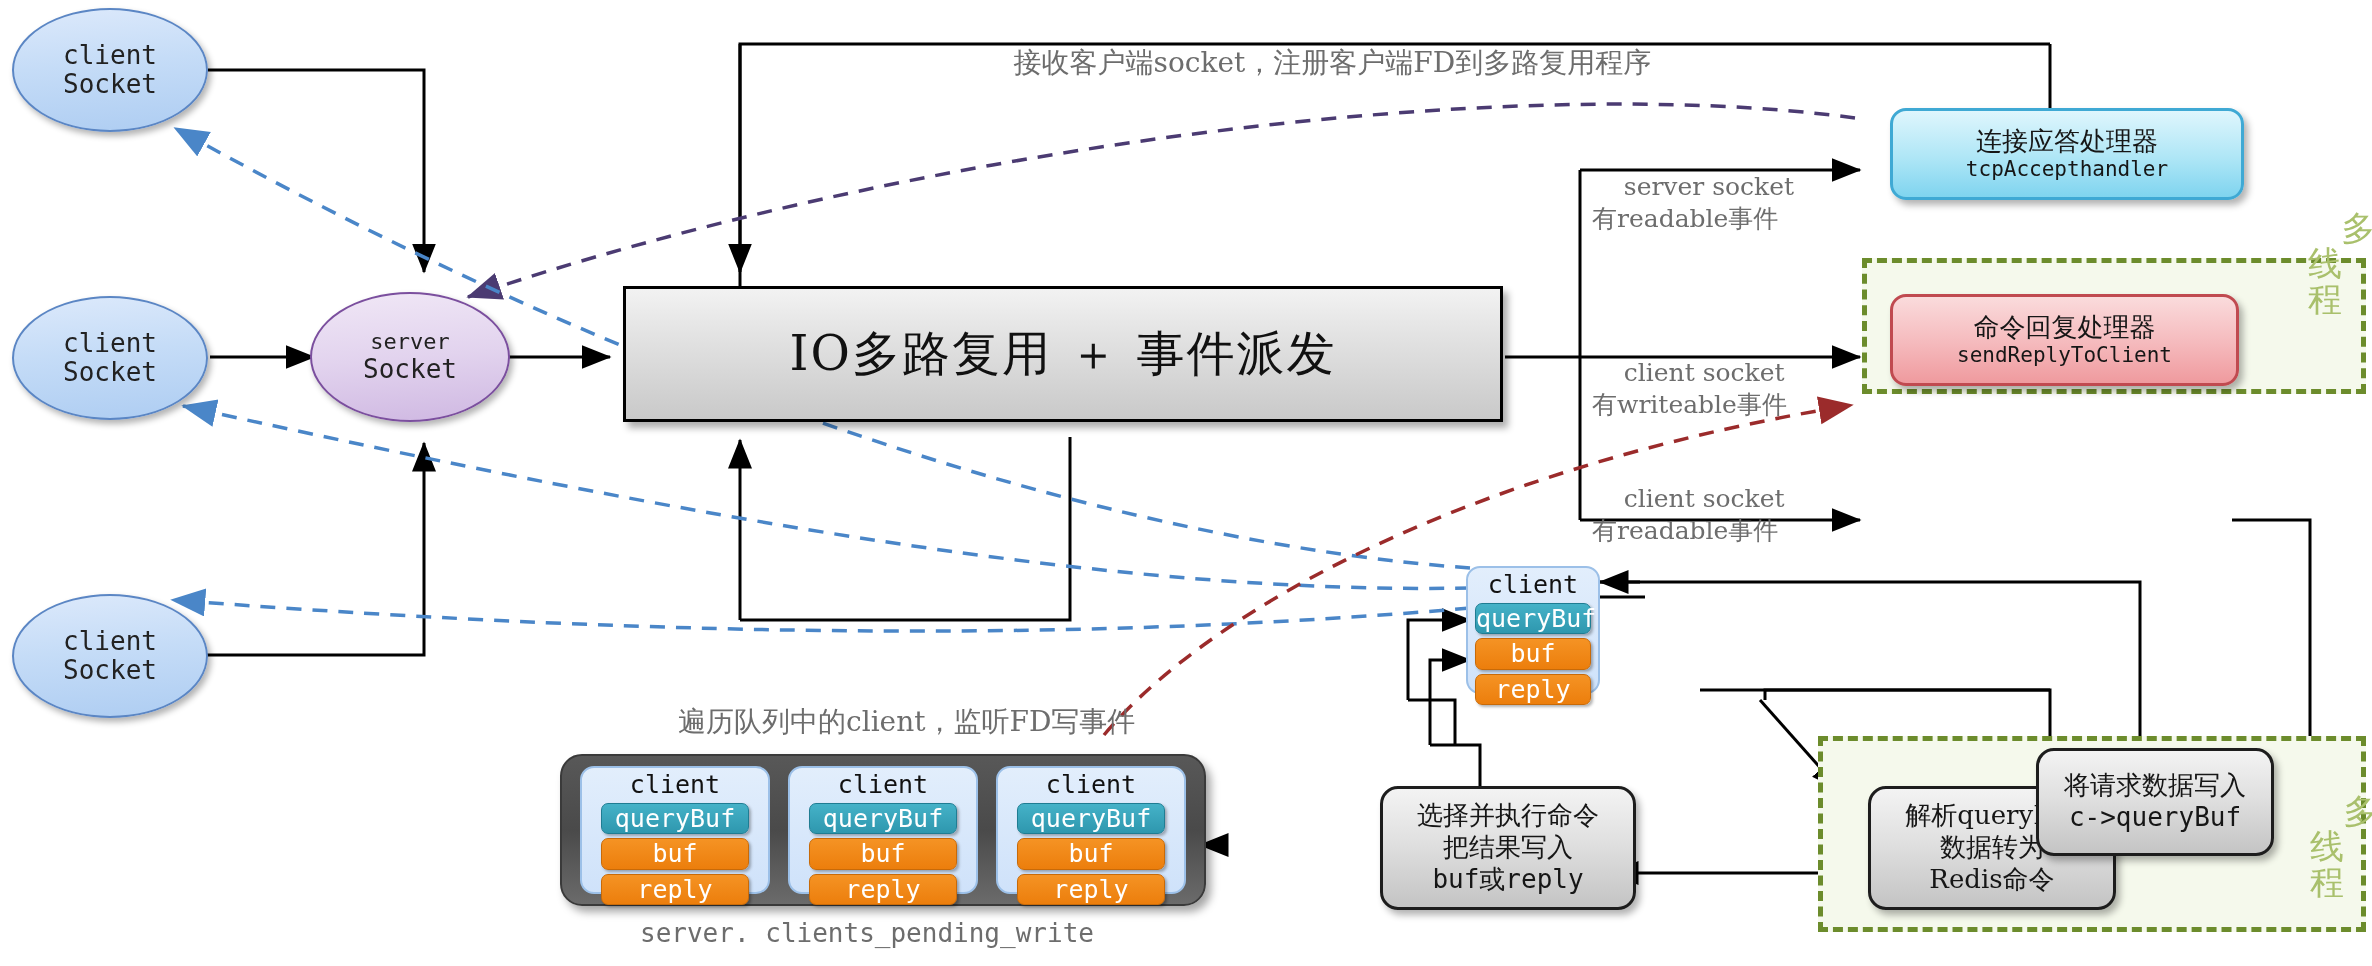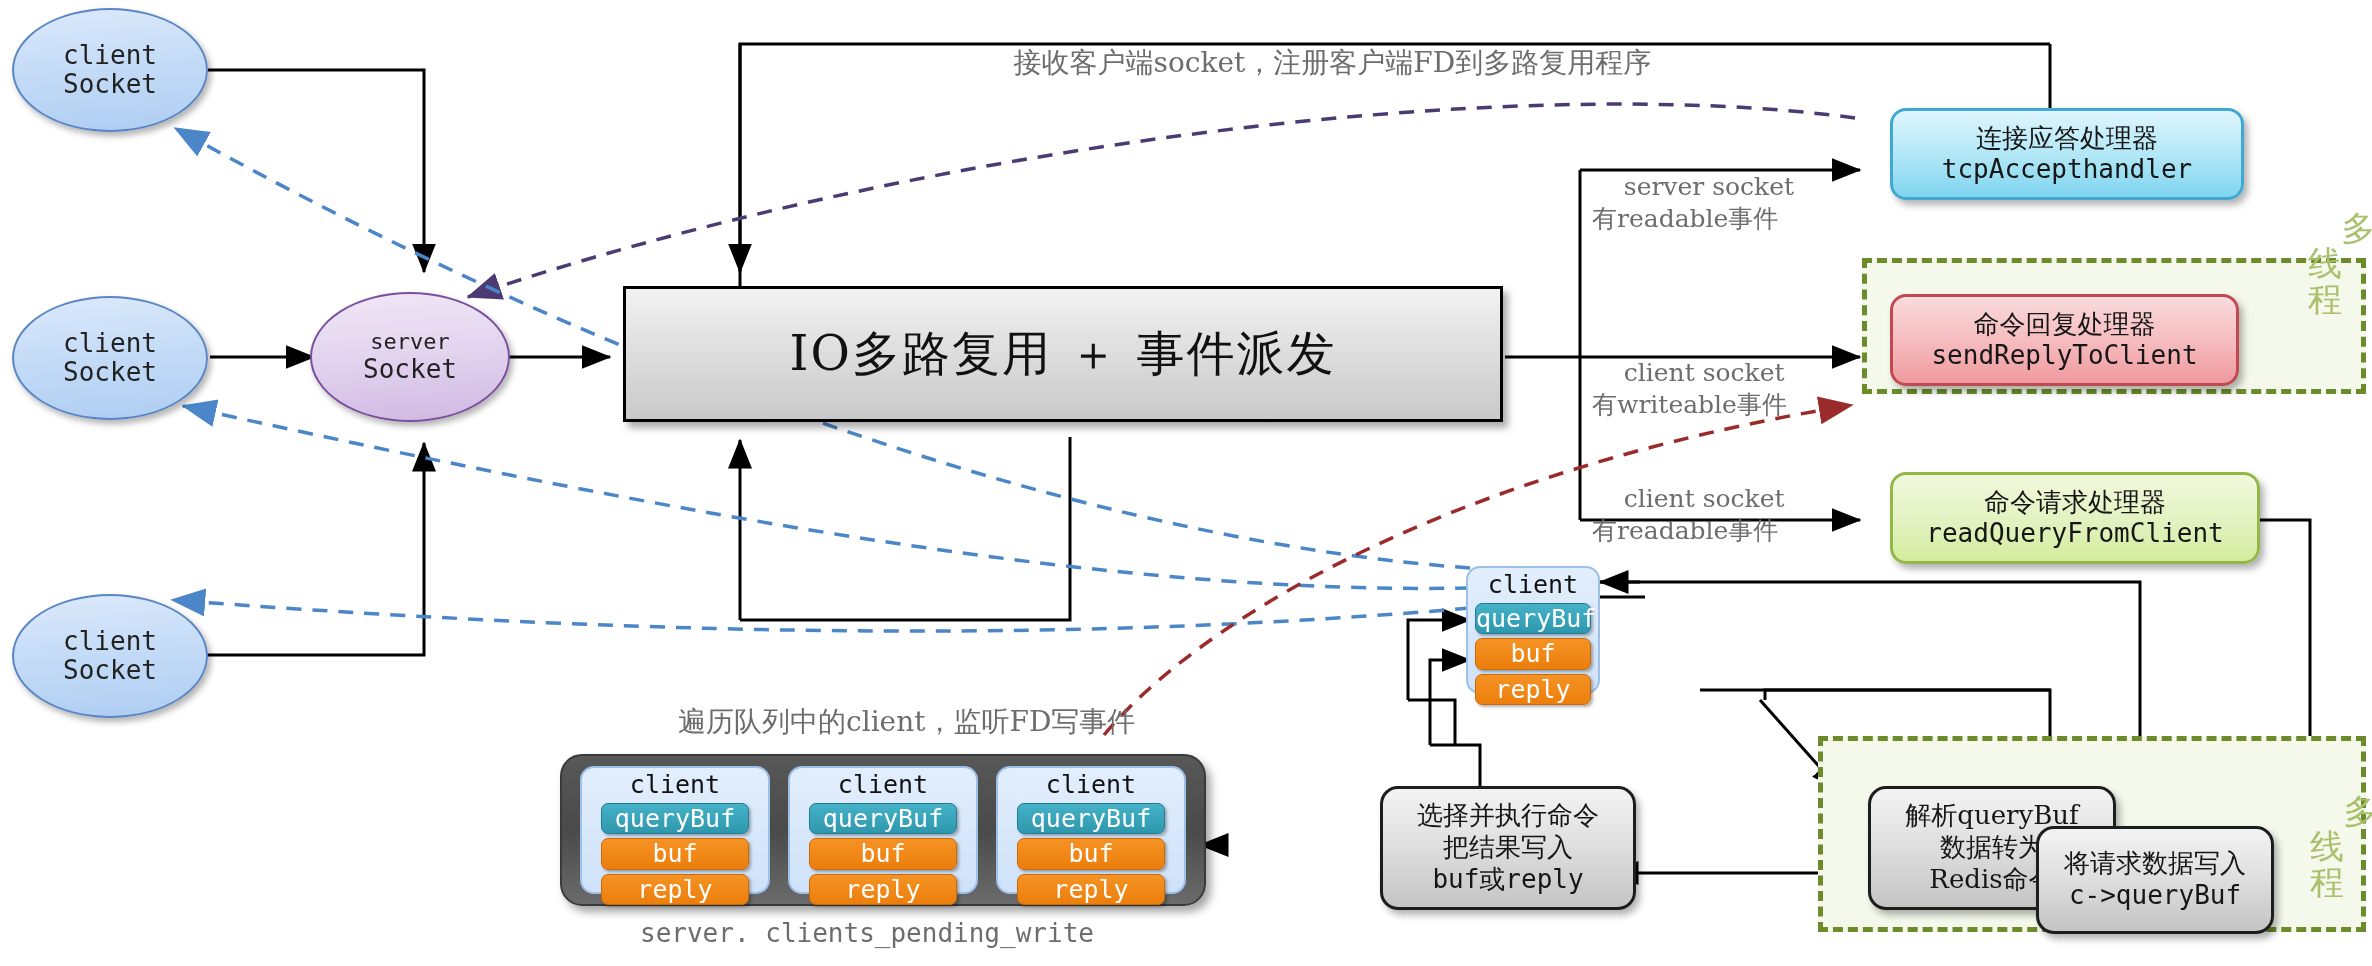--- a/index.html
+++ b/index.html
@@ -20,21 +20,21 @@
       border:2px solid #7b4f9e;box-shadow:3px 4px 6px rgba(0,0,0,.30);}
 
   
   .iobox{background:linear-gradient(180deg,#f2f2f2 0%,#e3e3e3 35%,#c9c9c9 100%);
       border:3px solid #000;box-shadow:5px 6px 7px rgba(0,0,0,.32);}
   .iobox .t{font-size:48px;letter-spacing:2px;color:#111;white-space:nowrap;}
 
   
   .hbox{border-radius:16px;box-shadow:4px 5px 7px rgba(0,0,0,.30);padding:4px 2px;margin-left:28px;}
   .hbox .cn{font-size:26px;line-height:1.18;color:#161616;white-space:nowrap;}
-  .hbox .en{font-size:26px;line-height:1.18;color:#161616;white-space:nowrap;}
+  .hbox .en{font-size:21px;line-height:1.18;color:#161616;white-space:nowrap;}
   .blue-h{background:linear-gradient(180deg,#dff6fd 0%,#aee6f6 55%,#7fd4ef 100%);
           border:3px solid #3fa9d4;}
   .red-h{background:linear-gradient(180deg,#fadbdc 0%,#f5b9bc 55%,#ef9a9e 100%);
          border:3px solid #c04a50;}
   .green-h{background:linear-gradient(180deg,#f1f8dc 0%,#e2f2c0 55%,#d3ec9d 100%);
            border:3px solid #93b84a;}
   .gray-h{background:linear-gradient(180deg,#f3f3f3 0%,#e0e0e0 45%,#c4c4c4 100%);
           border:3px solid #1d1d1d;border-radius:18px;}
   .gray-h .cn{font-size:26px;line-height:1.22;}
 
@@ -209,45 +209,41 @@
   <div class="node hbox blue-h" style="left:1862px;top:108px;width:354px;height:92px;">
     <div class="cn han">连接应答处理器</div>
     <div class="en mono">tcpAccepthandler</div>
   </div>
 
   <div class="node hbox red-h" style="left:1862px;top:294px;width:349px;height:92px;">
     <div class="cn han">命令回复处理器</div>
     <div class="en mono">sendReplyToClient</div>
   </div>
 
-  <div class="node hbox green-h" style="left:1862px;top:472px;width:370px;height:92px;">
-    <div class="cn han">命令请求处理器</div>
-    <div class="en mono">readQueryFromClient</div>
-  </div>
 
   <div class="cstruct" style="left:1466px;top:566px;width:134px;height:128px;">
     <div class="hdr mono">client</div>
     <div class="slot slot-q mono" style="width:114px;">queryBuf</div>
     <div class="slot slot-o mono" style="width:114px;">buf</div>
     <div class="slot slot-o mono" style="width:114px;">reply</div>
   </div>
 
   <div class="node hbox gray-h" style="left:1352px;top:786px;width:256px;height:124px;">
     <div class="cn han">选择并执行命令</div>
     <div class="cn han">把结果写入</div>
     <div class="cn mono">buf或reply</div>
   </div>
 
   <div class="node hbox gray-h" style="left:1840px;top:786px;width:248px;height:124px;">
     <div class="cn han">解析queryBuf</div>
     <div class="cn han">数据转为</div>
     <div class="cn han">Redis命令</div>
   </div>
 
-  <div class="node hbox gray-h" style="left:2008px;top:826px;width:238px;height:108px;">
+  <div class="node hbox gray-h" style="left:2008px;top:748px;width:238px;height:108px;">
     <div class="cn han">将请求数据写入</div>
     <div class="cn mono">c-&gt;queryBuf</div>
   </div>
 
   <div class="pending-wrap" style="left:560px;top:754px;width:646px;height:152px;"></div>
 
   <div class="cstruct" style="left:580px;top:766px;width:190px;height:128px;">
     <div class="hdr mono">client</div>
     <div class="slot slot-q mono" style="width:146px;">queryBuf</div>
     <div class="slot slot-o mono" style="width:146px;">buf</div>

